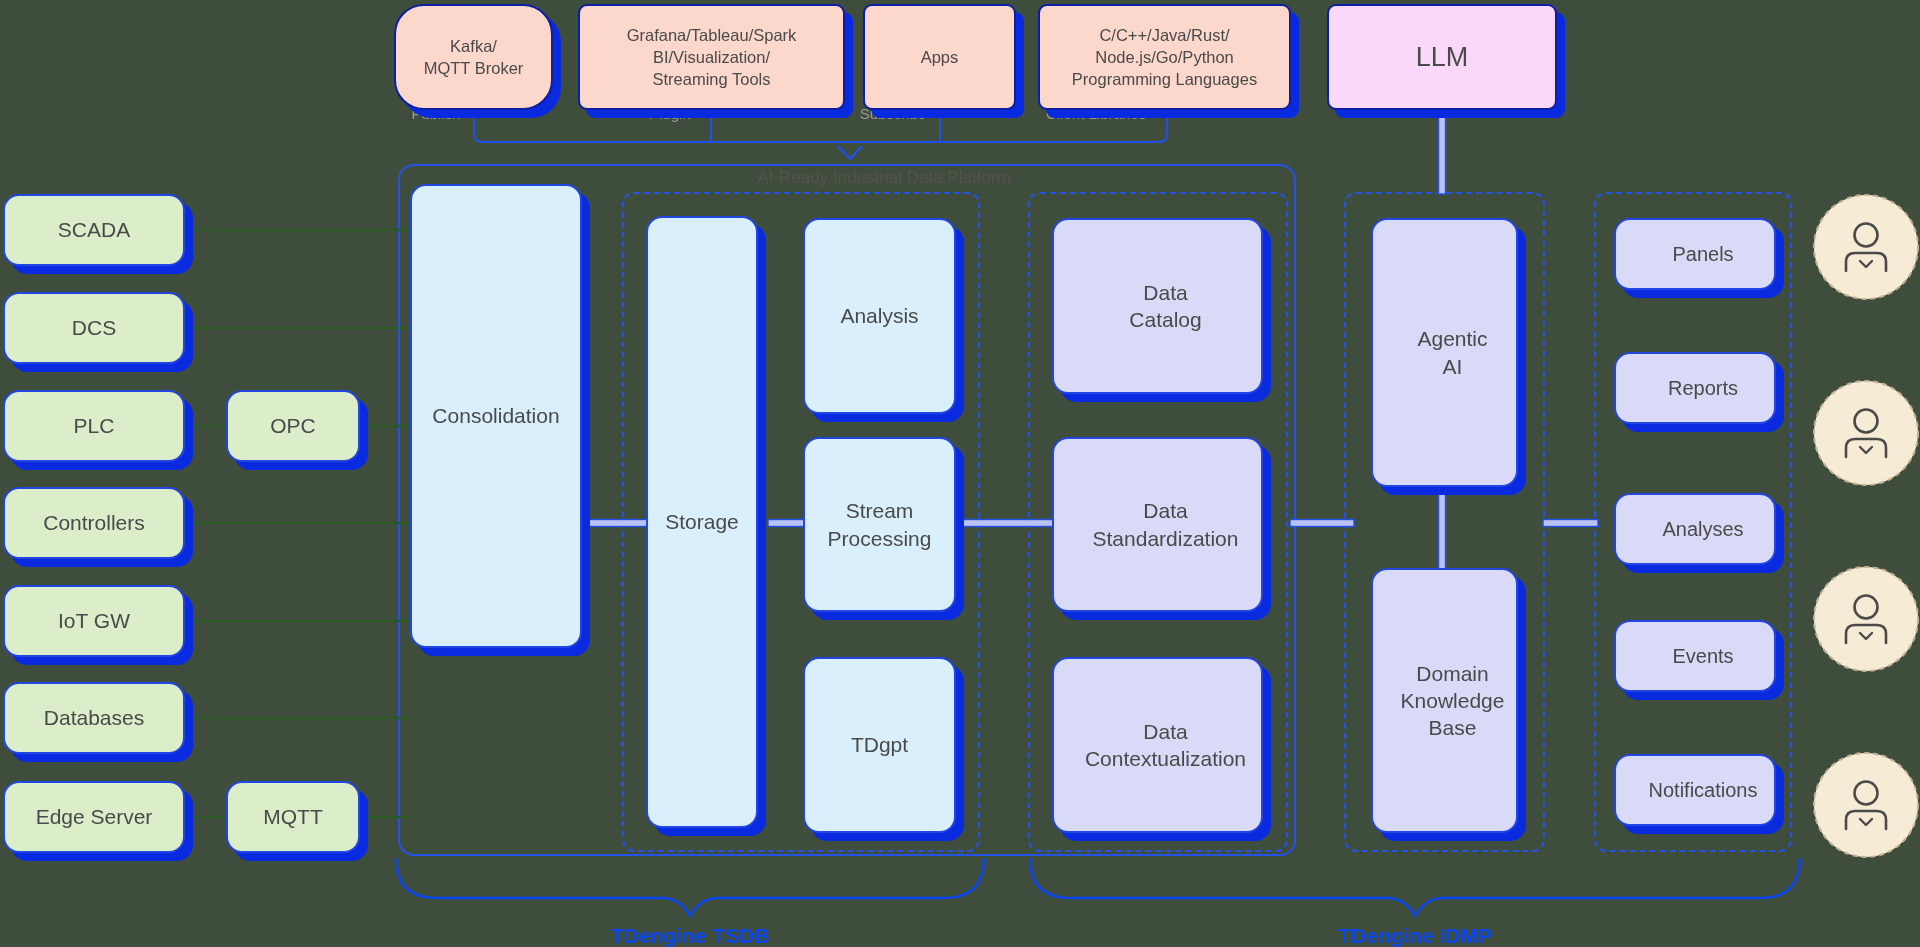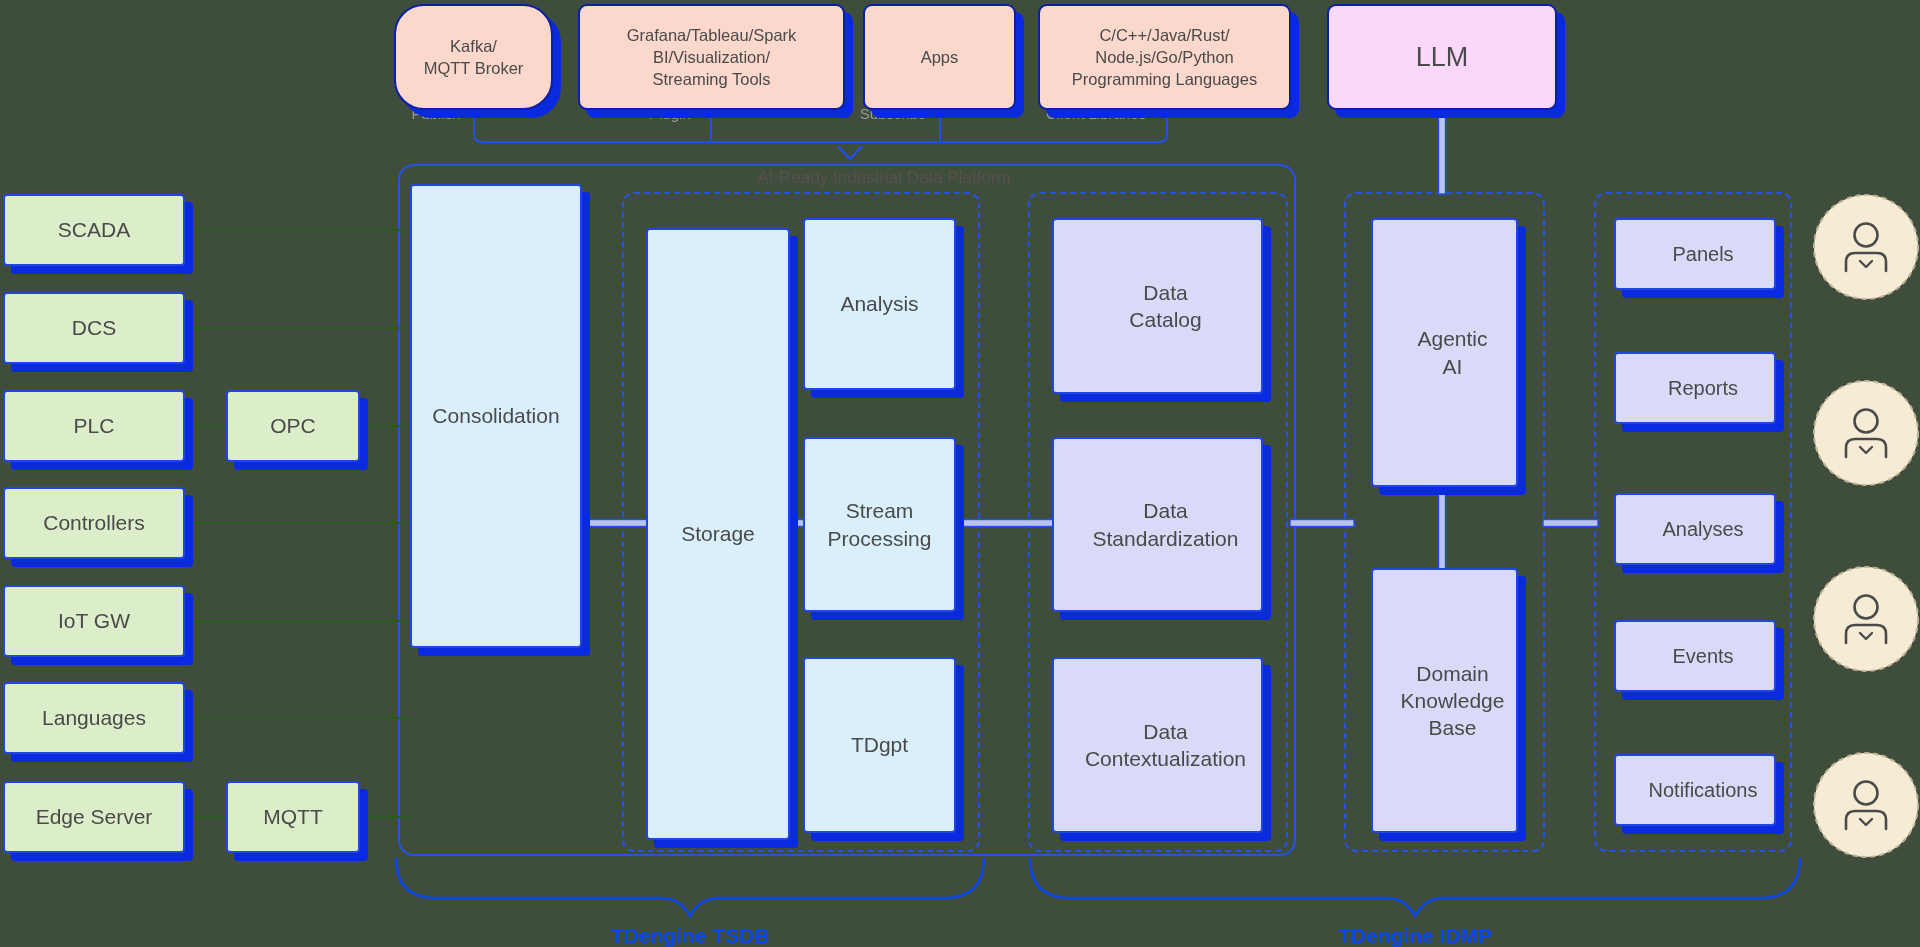--- a/index.html
+++ b/index.html
@@ -1,19 +1,19 @@
 <!DOCTYPE html>
 <html><head>
 <meta charset="utf-8">
 <style>
   html,body{margin:0;padding:0;background:#3f4d3c;}
   #stage{position:relative;width:1920px;height:947px;background:#3f4d3c;overflow:hidden;
          font-family:"Liberation Sans", sans-serif;}
   .box{position:absolute;box-sizing:border-box;display:flex;align-items:center;justify-content:center;
-       text-align:center;white-space:pre-line;border:2px solid #2246e2;border-radius:4px;
+       text-align:center;white-space:pre-line;border:2px solid #2246e2;border-radius:16px;
        box-shadow:8px 8px 0 0 #0a2ae0;color:#4a4a4a;font-size:21px;line-height:1.3;z-index:3;}
   .top{border-color:#0b1fa6;border-radius:9px;font-size:16.5px;line-height:1.35;}
   .green{background:#dcedc9;}
   .cyan{background:#d9f0fc;}
   .lav{background:#d9d9f8;padding-left:16px;}
   .salmon{background:#fcd8cc;}
   .pink{background:#f9d8f9;font-size:27px;}
   .cont{position:absolute;box-sizing:border-box;border:2px solid #2553ea;border-radius:16px;z-index:1;}
   .dash{border-style:dashed;border-radius:12px;}
   .tag{position:absolute;color:#9a9a9a;font-size:15px;transform:translateX(-50%);white-space:nowrap;z-index:2;}
@@ -114,28 +114,28 @@
   <div class="tag" style="left:893px;top:105px;">Subscribe</div>
   <div class="tag" style="left:1096px;top:105px;">Client Libraries</div>
 
   <div class="plat-title" style="left:845px;top:168px;">AI-Ready Industrial Data Platform</div>
 
   <div class="box green" style="left:3px;top:194px;width:182px;height:72px;">SCADA</div>
   <div class="box green" style="left:3px;top:292px;width:182px;height:72px;">DCS</div>
   <div class="box green" style="left:3px;top:390px;width:182px;height:72px;">PLC</div>
   <div class="box green" style="left:3px;top:487px;width:182px;height:72px;">Controllers</div>
   <div class="box green" style="left:3px;top:585px;width:182px;height:72px;">IoT GW</div>
-  <div class="box green" style="left:3px;top:682px;width:182px;height:72px;">Languages</div>
+  <div class="box green" style="left:3px;top:682px;width:182px;height:72px;">Databases</div>
   <div class="box green" style="left:3px;top:781px;width:182px;height:72px;">Edge Server</div>
   <div class="box green" style="left:226px;top:390px;width:134px;height:72px;">OPC</div>
   <div class="box green" style="left:226px;top:781px;width:134px;height:72px;">MQTT</div>
 
   <div class="box cyan" style="left:410px;top:184px;width:172px;height:464px;">Consolidation</div>
-  <div class="box cyan" style="left:646px;top:228px;width:144px;height:612px;">Storage</div>
-  <div class="box cyan" style="left:803px;top:218px;width:153px;height:172px;text-align:center;">Analysis</div>
+  <div class="box cyan" style="left:646px;top:216px;width:112px;height:612px;">Storage</div>
+  <div class="box cyan" style="left:803px;top:218px;width:153px;height:196px;text-align:center;">Analysis</div>
   <div class="box cyan" style="left:803px;top:437px;width:153px;height:175px;">Stream
 Processing</div>
   <div class="box cyan" style="left:803px;top:657px;width:153px;height:176px;">TDgpt</div>
 
   <div class="box lav" style="left:1052px;top:218px;width:211px;height:176px;">Data
 Catalog</div>
   <div class="box lav" style="left:1052px;top:437px;width:211px;height:175px;">Data
 Standardization</div>
   <div class="box lav" style="left:1052px;top:657px;width:211px;height:176px;">Data
 Contextualization</div>

